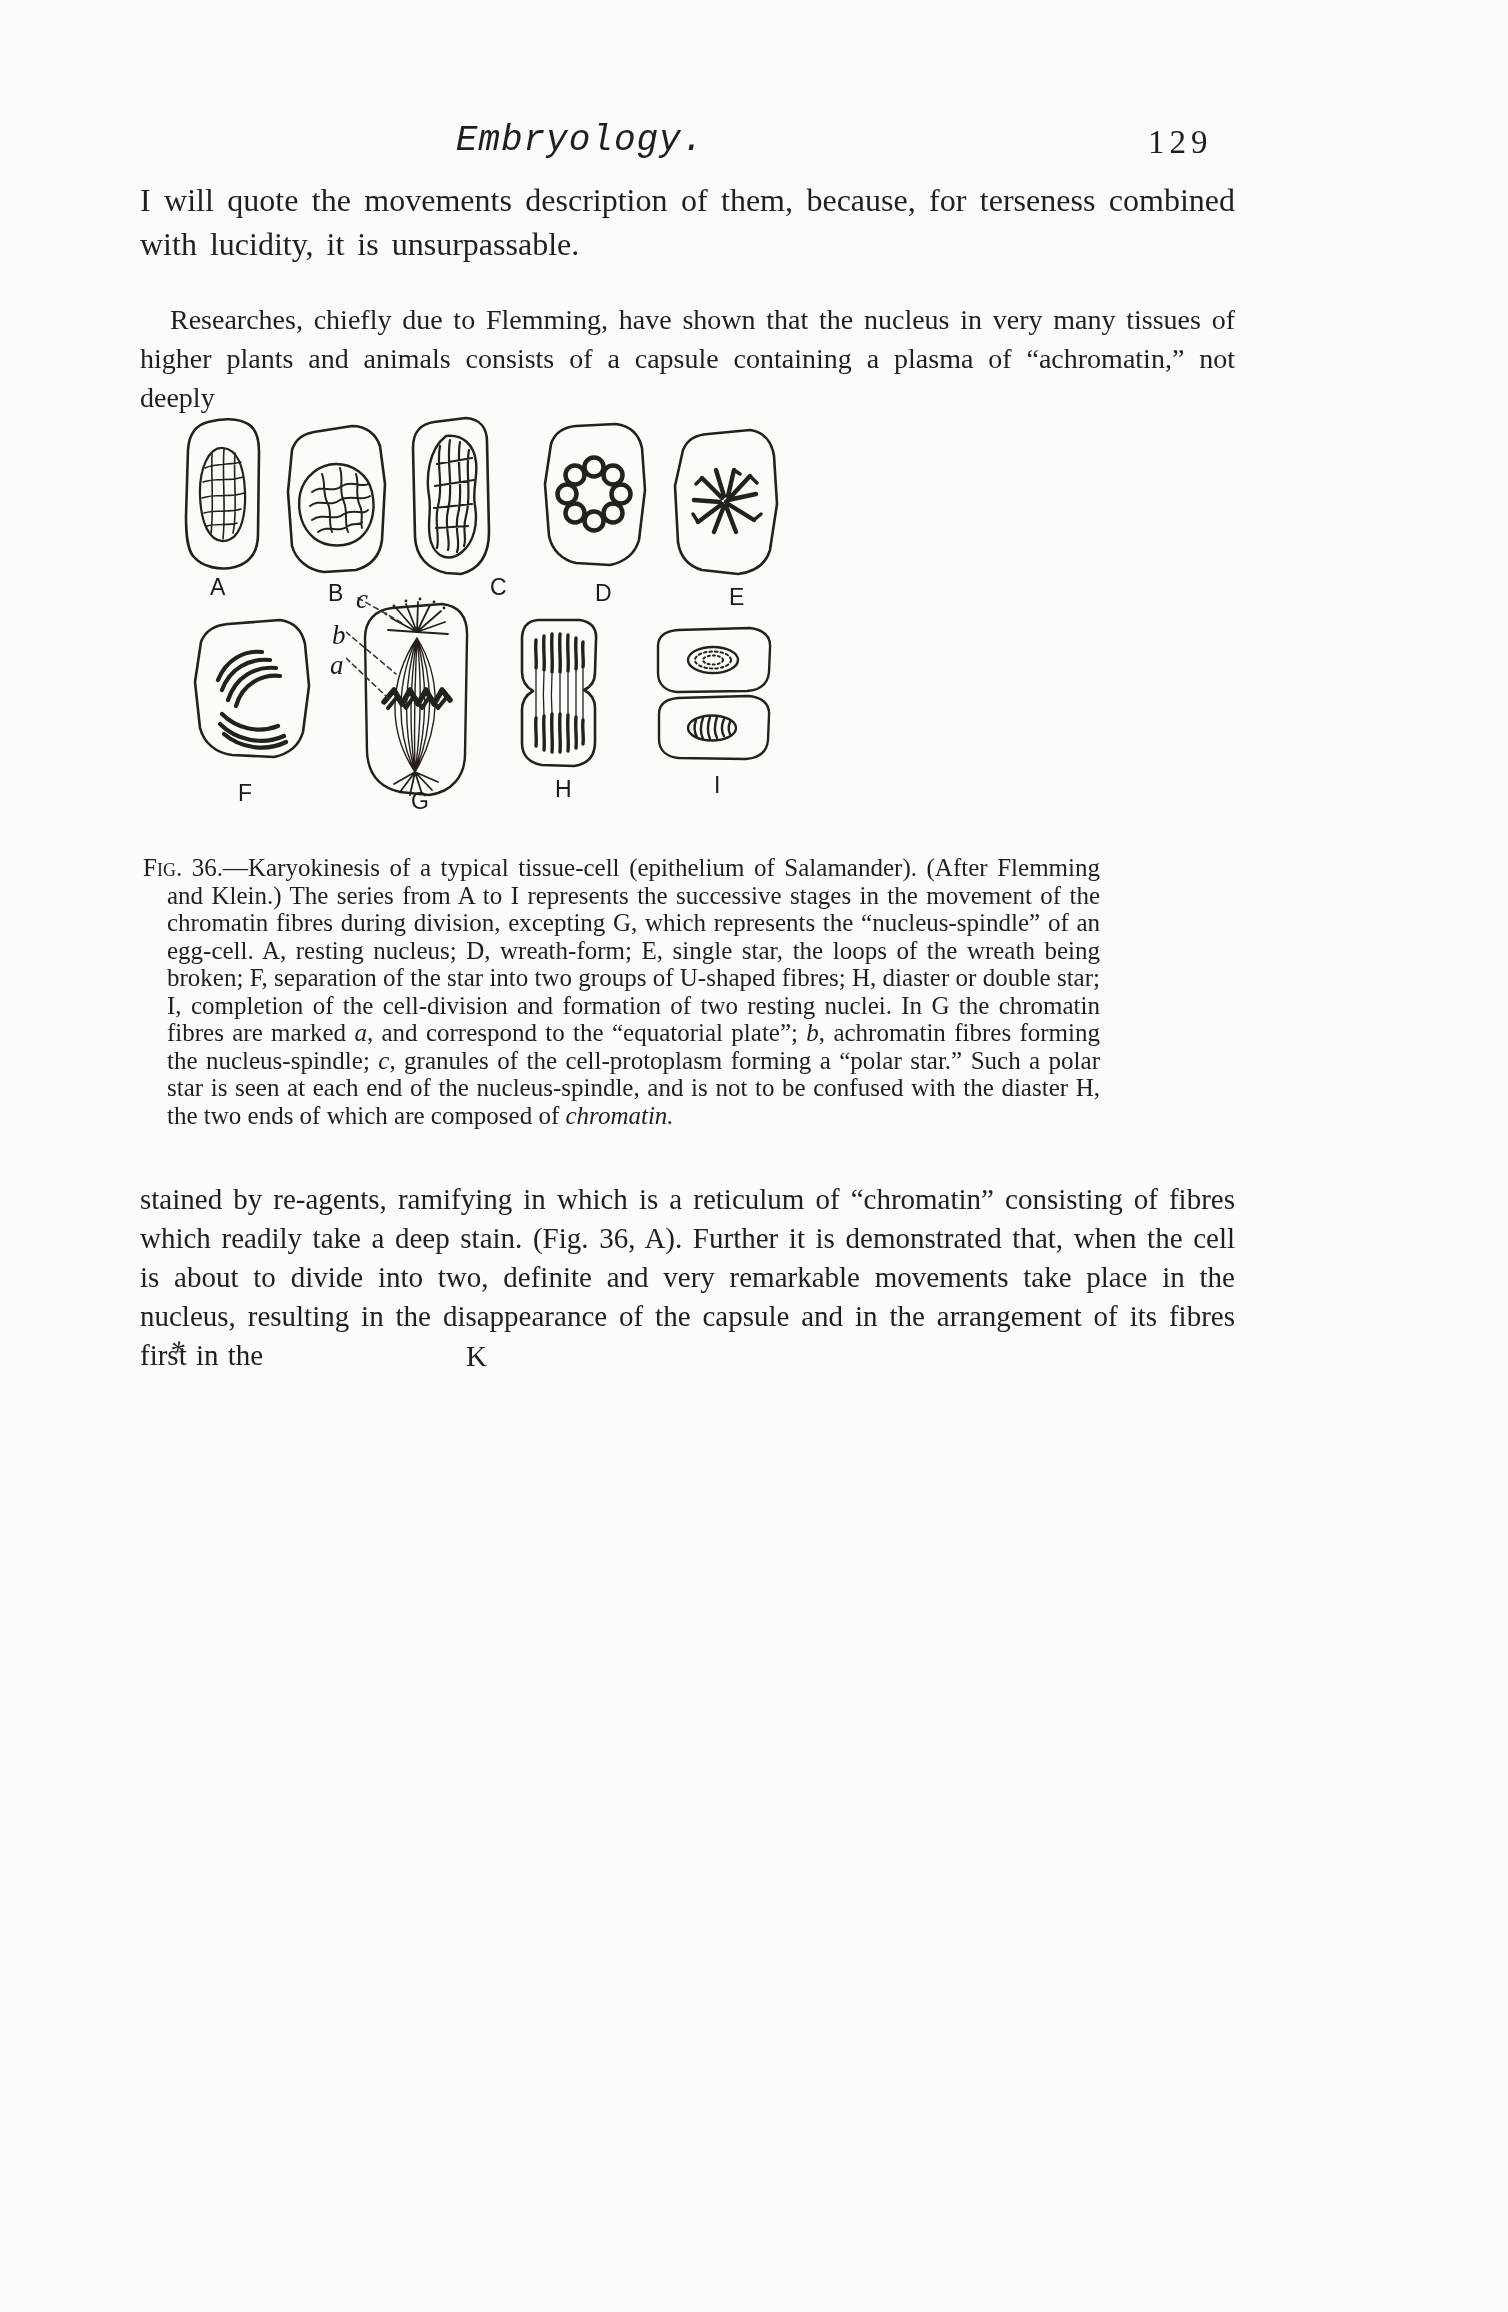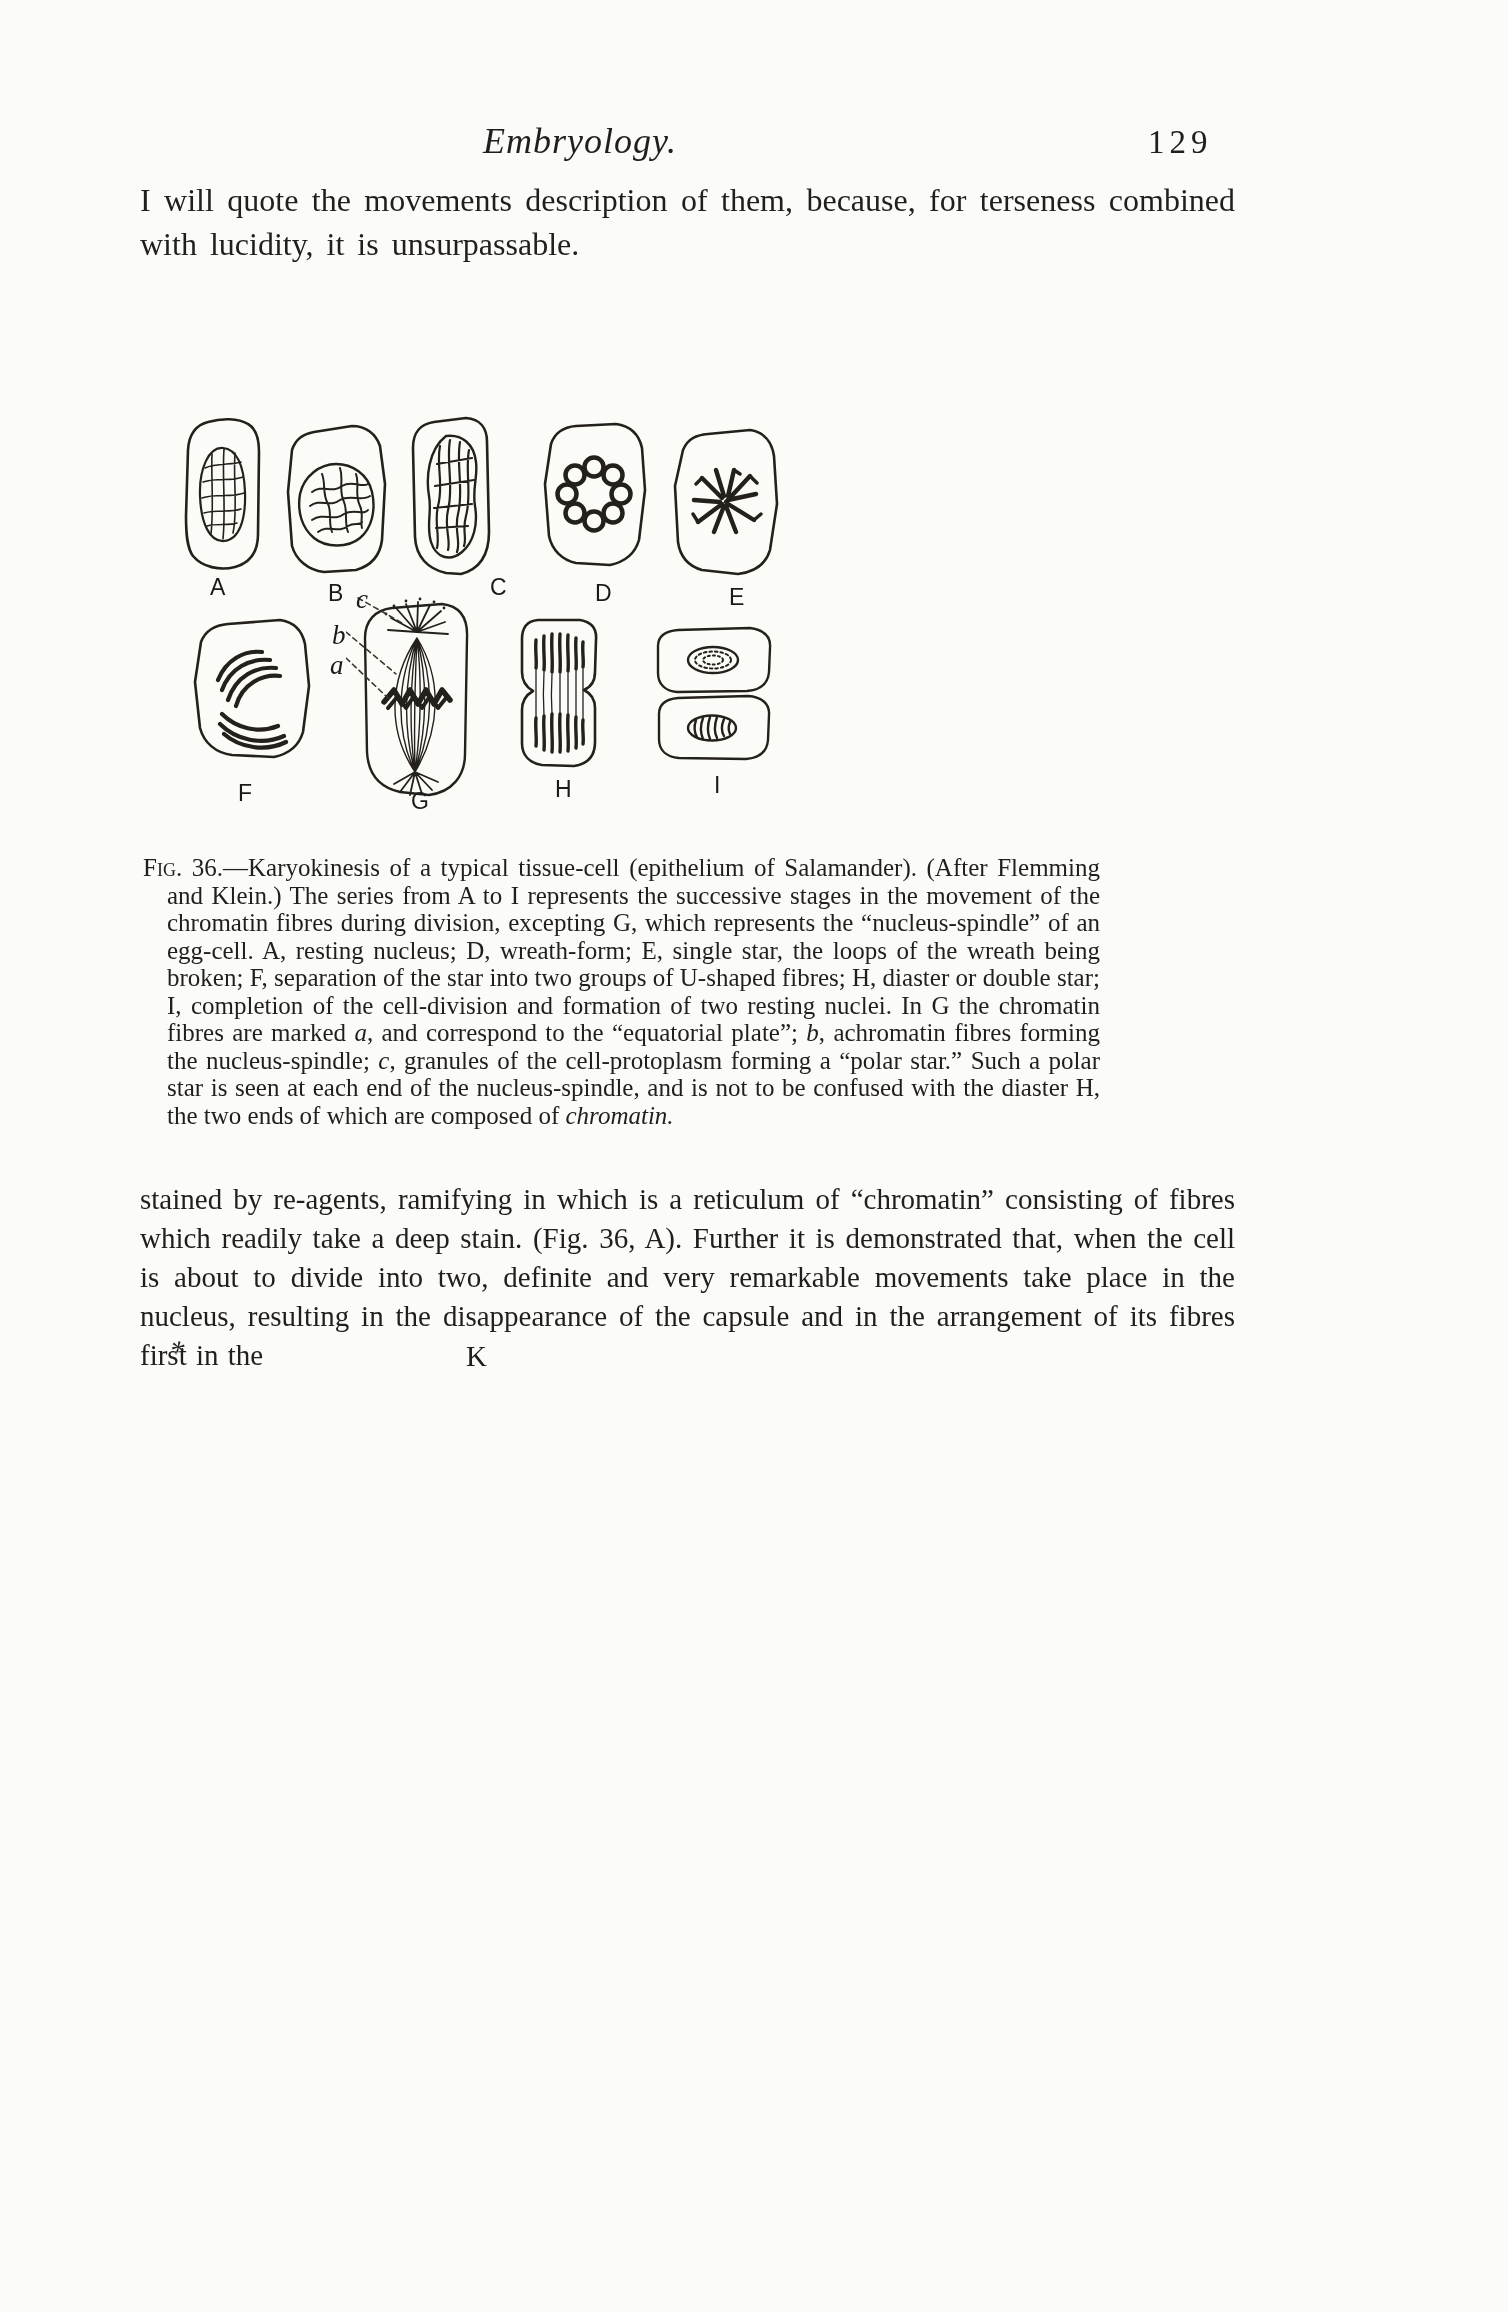--- a/index.html
+++ b/index.html
@@ -9,21 +9,21 @@
     background: #fbfbf8;
     font-family: "Liberation Serif", "DejaVu Serif", serif;
     color: #211e1b;
     position: relative;
     overflow: hidden;
   }
   .page { position: absolute; inset: 0; }
 
   .running-head {
     position: absolute; top: 120px; left: 140px; width: 880px;
-    text-align: center; font-style: italic; font-size: 36px; letter-spacing: 1px;
+    text-align: center; font-style: italic; font-size: 36px; letter-spacing: 1px; font-family: Liberation Mono, monospace;
   }
   .page-number {
     position: absolute; top: 124px; left: 1148px;
     font-size: 33px; letter-spacing: 5px;
   }
 
   .para { position: absolute; left: 140px; width: 1095px; margin: 0; text-align: justify; }
   .para1 { top: 178px; font-size: 32px; line-height: 44px; word-spacing: 5px; }
   .para2 { top: 300px; font-size: 28px; line-height: 39px; text-indent: 30px; word-spacing: 2px; }
   .para3 { top: 1172px; font-size: 29px; line-height: 39px; word-spacing: 2px; margin-top: 8px; }
@@ -50,20 +50,21 @@
 </style>
 </head>
 <body>
 
 <div class="page">
 
   <div class="running-head">Embryology.</div>
   <div class="page-number">129</div>
 
   <p class="para para1">I will quote the movements description of them, because, for terseness combined with lucidity, it is unsurpassable.</p>
+  <p class="para para2">Researches, chiefly due to Flemming, have shown that the nucleus in very many tissues of higher plants and animals consists of a capsule containing a plasma of “achromatin,” not deeply</p>
 
   <div class="figure">
 
     <svg style="left:38px; top:8px;" width="88" height="158" viewBox="0 0 88 158" fill="none" stroke="#24201c" stroke-linecap="round" stroke-linejoin="round">
       <path stroke-width="2.6" d="M30,6 C44,2 60,2 70,8 C79,13 81,24 81,36 L80,118 C80,136 72,147 57,151 C42,155 24,151 15,140 C9,132 8,118 8,100 L10,34 C11,17 18,9 30,6 Z"></path>
       <path stroke-width="2.2" d="M45,32 C58,33 66,48 67,76 C68,104 61,124 46,125 C32,126 23,108 22,80 C21,52 31,31 45,32 Z"></path>
       <path stroke-width="1.6" d="M27,52 C38,47 54,49 63,46 M25,66 C40,61 52,66 65,61 M24,82 C38,77 54,82 66,77 M26,97 C40,93 52,97 63,93 M29,110 C40,107 50,110 59,107 M34,38 C33,62 36,90 33,118 M46,33 C44,60 48,92 45,123 M57,37 C55,64 60,94 55,117"></path>
     </svg>
 
     <svg style="left:142px; top:14px;" width="108" height="158" viewBox="0 0 108 158" fill="none" stroke="#24201c" stroke-linecap="round" stroke-linejoin="round">

